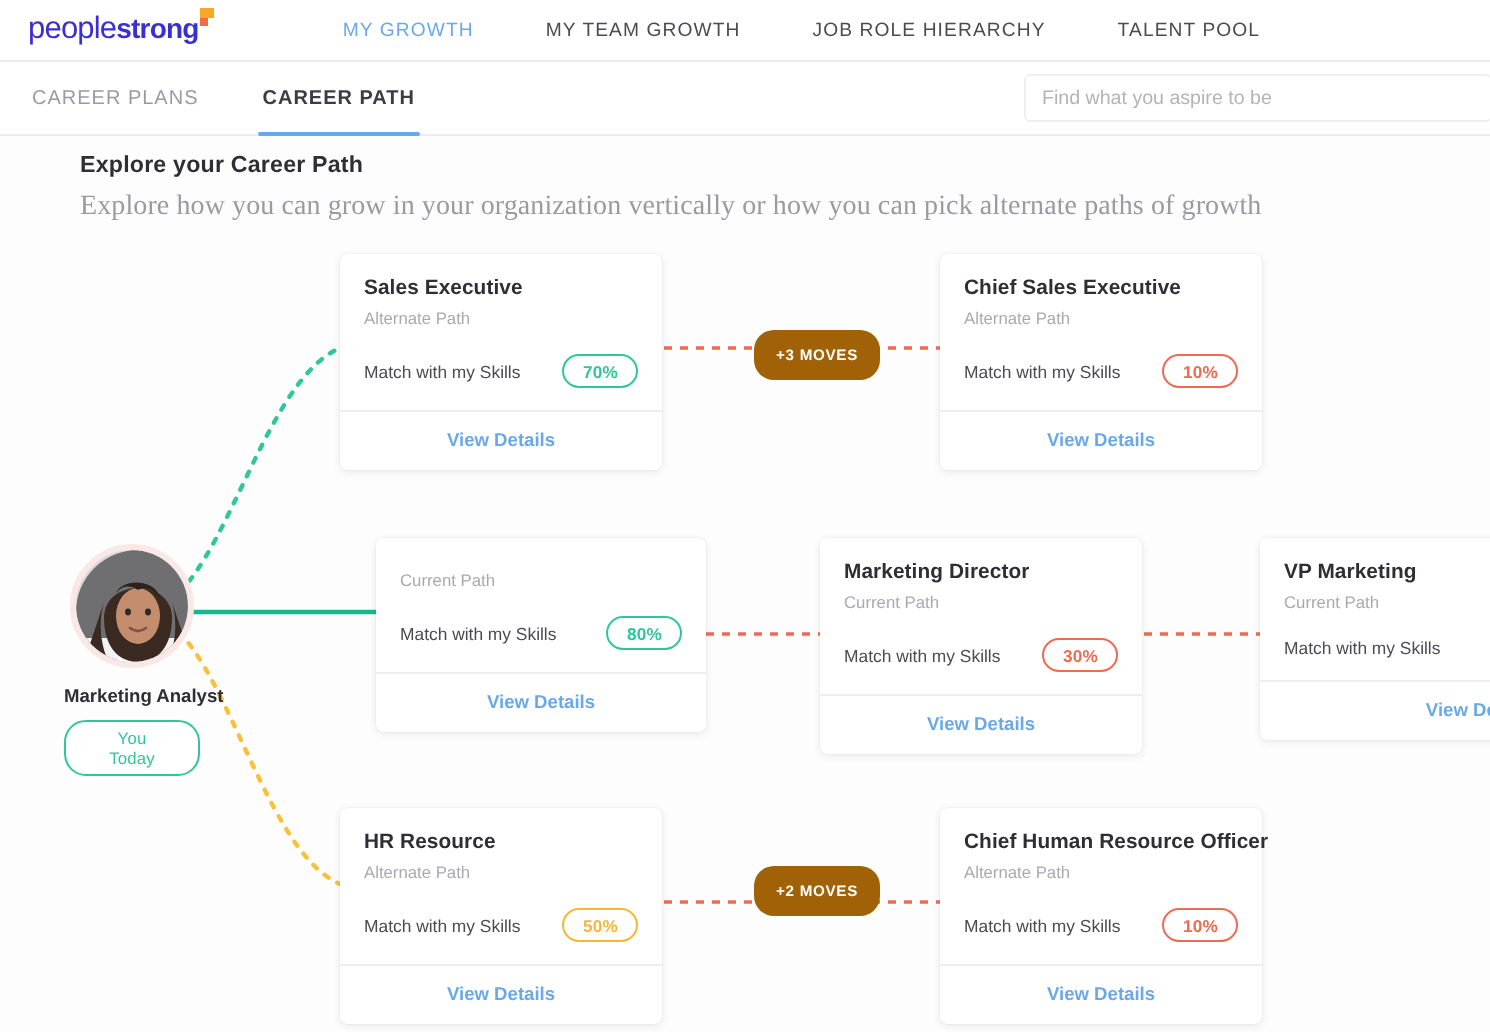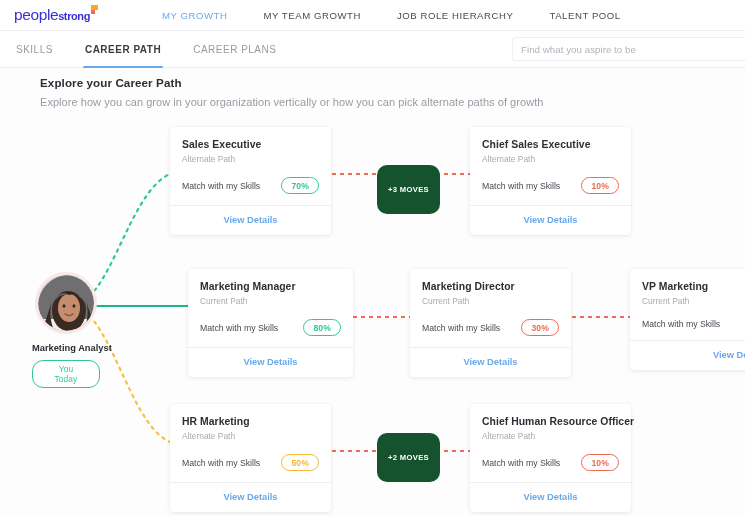--- a/index.html
+++ b/index.html
@@ -13,21 +13,21 @@
 
   
   .topnav {
     position: absolute; top: 0; left: 0; width: 745px; height: 31px;
     background: #ffffff;
     border-bottom: 1px solid #ececf0;
     display: flex; align-items: center;
   }
   .logo { margin-left: 14px; position: relative; display: flex; align-items: baseline; }
   .logo-people { font-size: 15.5px; color: #3b2fd0; letter-spacing: -0.4px; font-weight: 400; }
-  .logo-strong { font-size: 11px; color: #3b2fd0; letter-spacing: -0.4px; font-weight: 700; }
+  .logo-strong { font-size: 14px; color: #3b2fd0; letter-spacing: -0.4px; font-weight: 700; }
   .logo-flag {
     position: relative; display: inline-block; width: 7px; height: 9px;
     margin-left: 1px; top: -6px;
   }
   .logo-flag .f1 { position:absolute; left:0; top:0; width:7px; height:5px; background:#f9a825; }
   .logo-flag .f2 { position:absolute; left:0; top:5px; width:4px; height:4px; background:#f46a4e; }
 
   .navitems { display: flex; align-items: center; margin-left: 46px; gap: 0; }
   .navitem {
     font-size: 9.6px; letter-spacing: 0.55px; color: #4b4b52;
@@ -61,21 +61,21 @@
     background: #ffffff; border-radius: 2px;
     font-size: 9.8px; color: #3c3c44; padding: 0 8px;
     font-family: Liberation Sans, sans-serif;
     box-shadow: 0 0 0 1px #f0f0f3;
   }
   .searchinput::placeholder { color: #b3b3bc; }
 
   
   .headwrap { position: absolute; left: 14px; top: 76px; margin-left: 26px; }
   .head-title { font-size: 11.6px; font-weight: 700; color: #2e2e36; letter-spacing: 0.1px; }
-  .head-sub { font-size: 11px; color: #9a9aa4; margin-top: 7px; letter-spacing: 0.05px; }
+  .head-sub { font-size: 14px; color: #9a9aa4; margin-top: 7px; letter-spacing: 0.05px; font-family: Liberation Serif, serif; }
 
   
   .canvas { position: absolute; left: 0; top: 112px; width: 745px; height: 404px; }
   .conn-svg { position: absolute; left: 0; top: 0; width: 745px; height: 404px; }
 
   
   .persona { position: absolute; left: 32px; top: 160px; width: 68px; text-align: center; }
   .avatar-ring {
     width: 62px; height: 62px; border-radius: 50%;
     border: 3px solid #fae8e7; margin: 0 auto;
@@ -111,23 +111,23 @@
   .pill.amber { color: #f7b733; border-color: #f7b733; text-align: right; }
   .card-divider { height: 1px; background: #eeeef1; margin: 0 -12px; }
   .card-cta {
     text-align: center; font-size: 9.3px; font-weight: 700; color: #6aa9e9;
     padding: 9px 0 10px 0; cursor: pointer;
   }
   .card-cta.rightalign { text-align: right; padding-right: 12px; }
 
   
   .movebadge {
-    position: absolute; background: #14532d; color: #ffffff;
+    position: absolute; background: #a16207; color: #ffffff;
     font-size: 7.6px; font-weight: 700; letter-spacing: 0.35px;
-    padding: 20px 11px; border-radius: 10px; white-space: nowrap;
+    padding: 8px 11px; border-radius: 10px; white-space: nowrap;
   }
 </style>
 </head>
 <body>
 
 <div class="page">
 
   <div class="topnav">
     <div class="logo">
       <span class="logo-people">people</span>
@@ -140,23 +140,22 @@
     <div class="navitems">
       <div class="navitem active">MY GROWTH</div>
       <div class="navitem">MY TEAM GROWTH</div>
       <div class="navitem">JOB ROLE HIERARCHY</div>
       <div class="navitem">TALENT POOL</div>
     </div>
   </div>
 
   <div class="subbar">
     <div class="subtabs">
-      <div class="subtab">SKILLS</div>
+      <div class="subtab">CAREER PLANS</div>
       <div class="subtab active">CAREER PATH</div>
-      <div class="subtab">CAREER PLANS</div>
     </div>
     <div class="searchwrap">
       <input class="searchinput" type="text" placeholder="Find what you aspire to be" style="">
     </div>
   </div>
 
   <div class="headwrap">
     <div class="head-title">Explore your Career Path</div>
     <div class="head-sub">Explore how you can grow in your organization vertically or how you can pick alternate paths of growth</div>
   </div>
@@ -228,21 +227,20 @@
       <div class="card-sub">Alternate Path</div>
       <div class="card-matchrow">
         <span class="card-matchlabel">Match with my Skills</span>
         <span class="pill red">10%</span>
       </div>
       <div class="card-divider"></div>
       <div class="card-cta">View Details</div>
     </div>
 
     <div class="card" style="left:188px; top:157px; width:165px;">
-      <div class="card-title">Marketing Manager</div>
       <div class="card-sub">Current Path</div>
       <div class="card-matchrow">
         <span class="card-matchlabel">Match with my Skills</span>
         <span class="pill teal">80%</span>
       </div>
       <div class="card-divider"></div>
       <div class="card-cta">View Details</div>
     </div>
 
     <div class="card" style="left:410px; top:157px; width:161px;">
@@ -260,21 +258,21 @@
       <div class="card-title">VP Marketing</div>
       <div class="card-sub">Current Path</div>
       <div class="card-matchrow">
         <span class="card-matchlabel">Match with my Skills</span>
       </div>
       <div class="card-divider"></div>
       <div class="card-cta rightalign">View Details</div>
     </div>
 
     <div class="card" style="left:170px; top:292px; width:161px;">
-      <div class="card-title">HR Marketing</div>
+      <div class="card-title">HR Resource</div>
       <div class="card-sub">Alternate Path</div>
       <div class="card-matchrow">
         <span class="card-matchlabel">Match with my Skills</span>
         <span class="pill amber">50%</span>
       </div>
       <div class="card-divider"></div>
       <div class="card-cta">View Details</div>
     </div>
 
     <div class="card" style="left:470px; top:292px; width:161px;">

